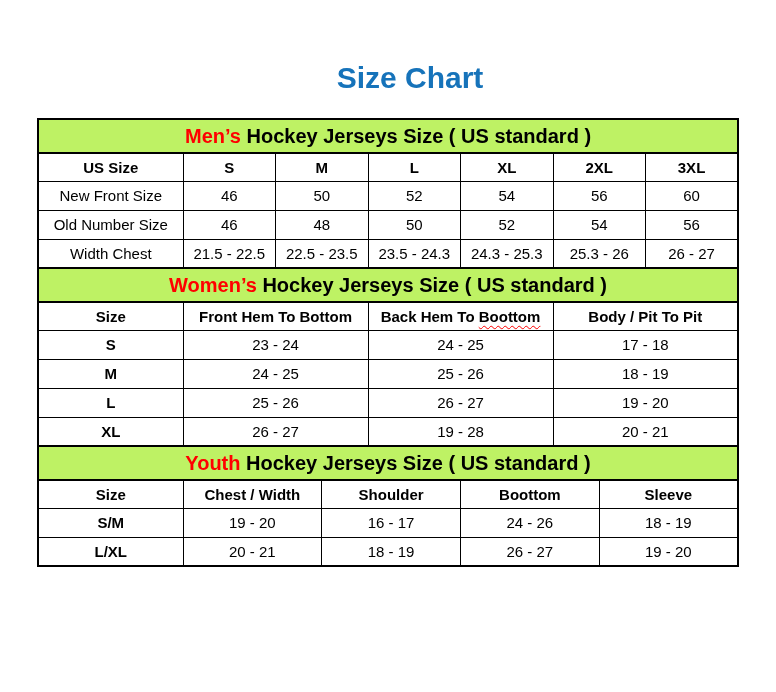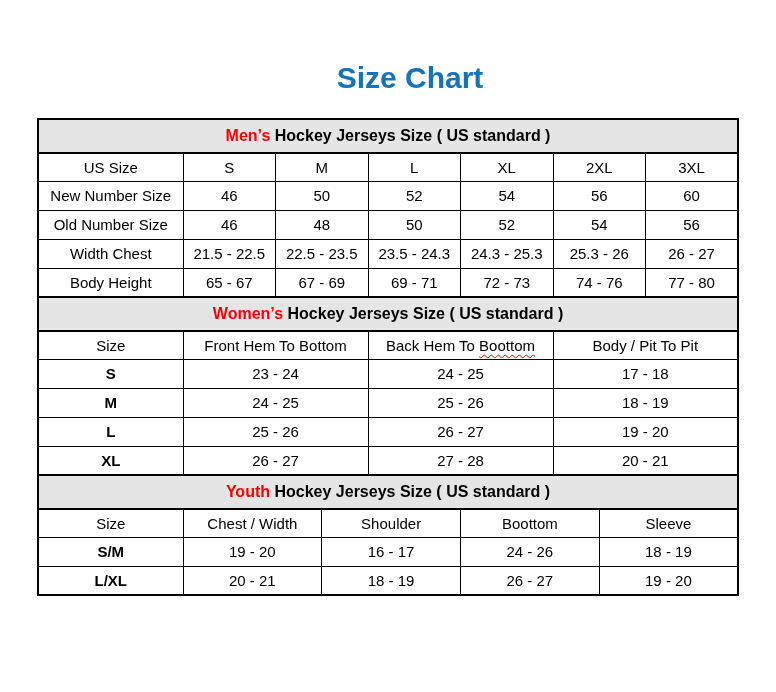--- a/index.html
+++ b/index.html
@@ -17,24 +17,24 @@
     border-collapse: collapse; table-layout: fixed; width: 700px;
     border: 2px solid #000;
   }
   table + table { margin-top: -2px; }
   td, th {
     border: 1px solid #000; text-align: center; vertical-align: middle;
     font-size: 15px; font-weight: normal; padding: 0 2px;
     white-space: nowrap; overflow: hidden;
   }
   tr.banner td {
-    background: #e5e5e5; border: 2px solid #000;
-    font-weight: bold; font-size: 16px; height: 34px;
+    background: #bef264; border: 2px solid #000;
+    font-weight: bold; font-size: 20px; height: 34px;
   }
-  tr.head th { font-weight: normal; height: 28px; }
+  tr.head th { font-weight: bold; height: 28px; }
   tr.data td { height: 29px; }
   td.lbl-bold { font-weight: bold; }
   .red { color: #FF0000; }
   .pre { white-space: pre; }
   .sic {
     text-decoration-line: underline;
     text-decoration-style: wavy;
     text-decoration-color: #FF0000;
     text-decoration-thickness: 1px;
     text-underline-offset: 3px;
@@ -65,21 +65,21 @@
         <tr class="head">
           <th>US Size</th>
           <th>S</th>
           <th>M</th>
           <th>L</th>
           <th>XL</th>
           <th>2XL</th>
           <th>3XL</th>
         </tr>
         <tr class="data">
-          <td>New Number Size</td>
+          <td>New Front Size</td>
           <td>46</td>
           <td>50</td>
           <td>52</td>
           <td>54</td>
           <td>56</td>
           <td>60</td>
         </tr>
         <tr class="data">
           <td>Old Number Size</td>
           <td>46</td>
@@ -90,29 +90,20 @@
           <td>56</td>
         </tr>
         <tr class="data">
           <td>Width Chest</td>
           <td>21.5 - 22.5</td>
           <td>22.5 - 23.5</td>
           <td>23.5 - 24.3</td>
           <td>24.3 - 25.3</td>
           <td>25.3 - 26</td>
           <td>26 - 27</td>
-        </tr>
-        <tr class="data">
-          <td>Body Height</td>
-          <td>65 - 67</td>
-          <td>67 - 69</td>
-          <td>69 - 71</td>
-          <td>72 - 73</td>
-          <td>74 - 76</td>
-          <td>77 - 80</td>
         </tr>
       </tbody>
     </table>
 
     <table>
       <colgroup>
           <col style="width:145px">
           <col style="width:185px">
           <col style="width:185px">
           <col style="width:185px">
@@ -141,21 +132,21 @@
         </tr>
         <tr class="data">
           <td class="lbl-bold">L</td>
           <td>25 - 26</td>
           <td>26 - 27</td>
           <td>19 - 20</td>
         </tr>
         <tr class="data">
           <td class="lbl-bold">XL</td>
           <td>26 - 27</td>
-          <td>27 - 28</td>
+          <td>19 - 28</td>
           <td>20 - 21</td>
         </tr>
       </tbody>
     </table>
 
     <table>
       <colgroup>
           <col style="width:145px">
           <col style="width:138.75px">
           <col style="width:138.75px">

